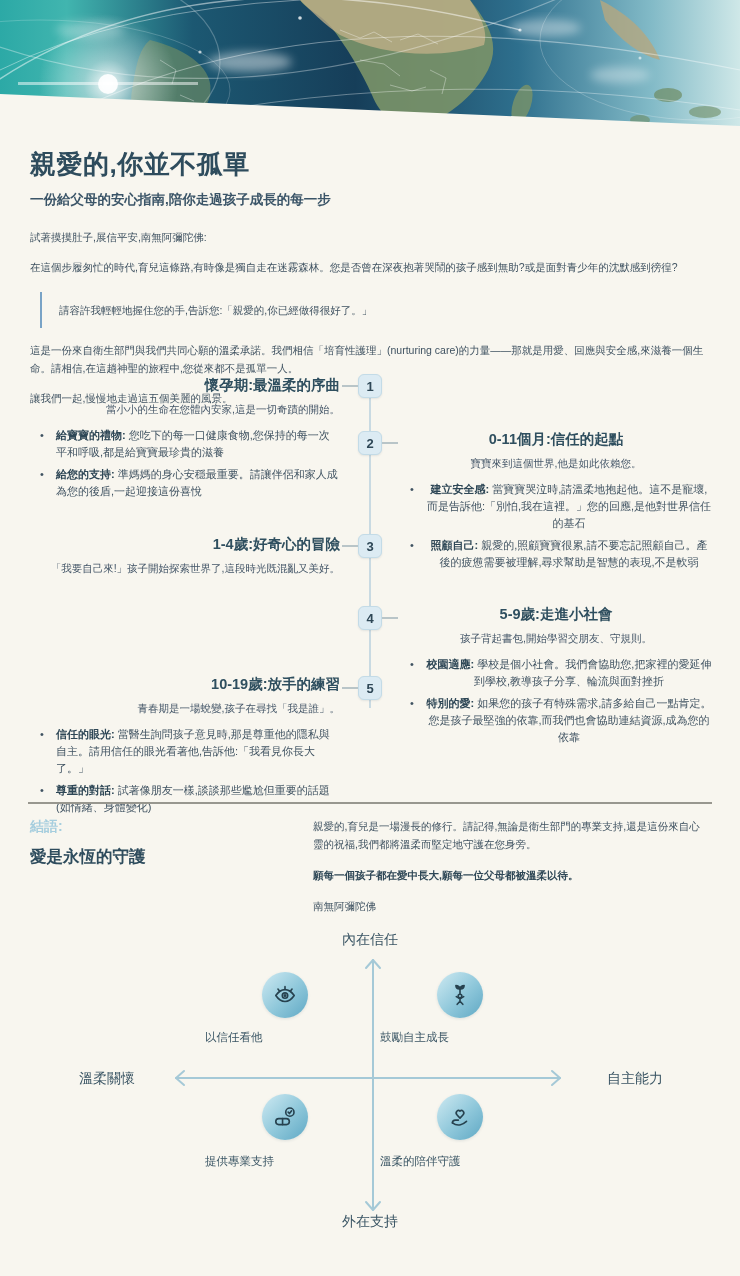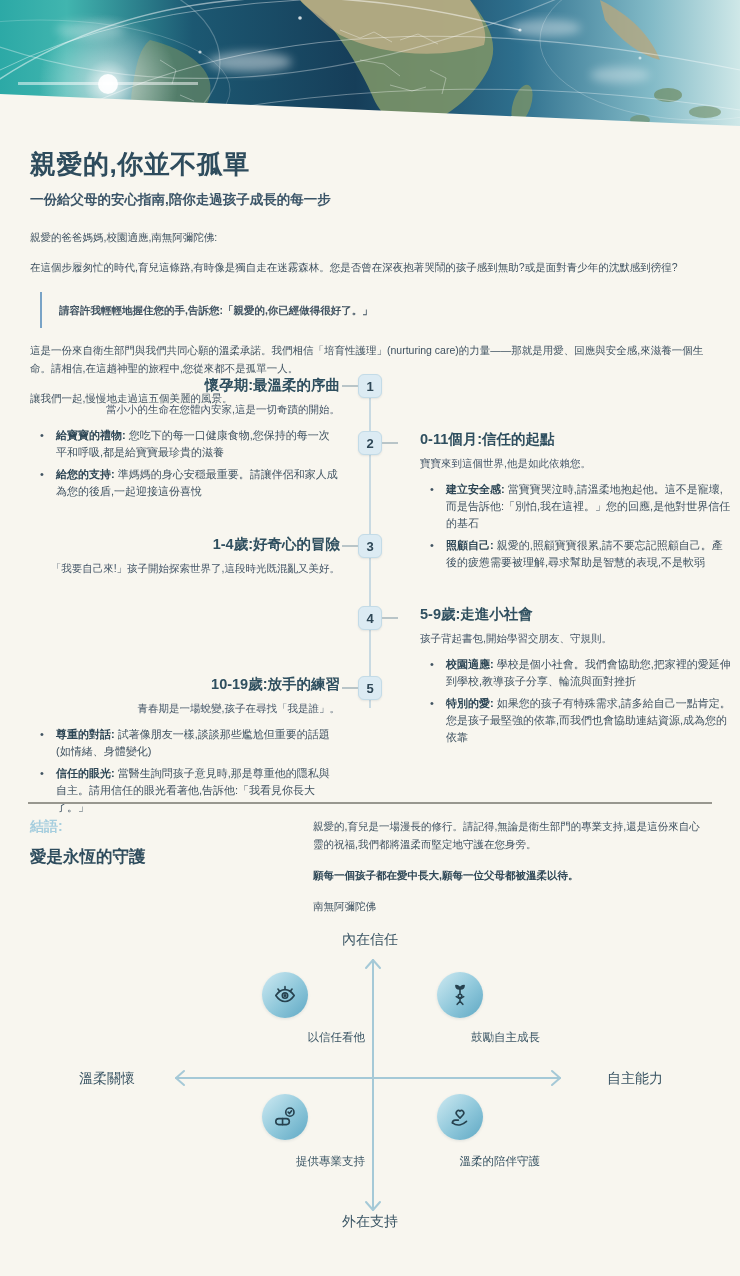--- a/index.html
+++ b/index.html
@@ -13,38 +13,38 @@
   .hero { position:absolute; top:0; left:0; width:740px; height:130px; }
   .hero svg { display:block; }
 
   
   .content-head { position:absolute; top:130px; left:30px; width:680px; }
   .page-title { margin-top:17px; font-size:26px; font-weight:bold; color:#2e4c5d; letter-spacing:.5px; }
   .subtitle { margin-top:9px; font-size:13.5px; font-weight:bold; color:#3b5568; }
   .p { font-size:10.5px; line-height:1.65; color:#3f5261; }
   .greeting { margin-top:20px; }
   .intro-p { margin-top:13px; }
-  .quote { margin-top:15px; margin-left:10px; border-left:2px solid #79a3c6; padding:10px 0 10px 17px; font-size:10.5px; line-height:1.6; color:#3f5261;font-weight:bold; }
+  .quote { margin-top:15px; margin-left:10px; border-left:2px solid #79a3c6; padding:10px 0 10px 17px; font-size:10.5px; line-height:1.6; color:#3f5261; }
   .promise { margin-top:14px; }
   .lead-in { margin-top:13px; }
 
   
   .timeline { position:absolute; top:368px; left:30px; width:680px; height:436px; }
   .tl-line { position:absolute; left:339px; top:18px; width:2px; height:322px; background:#c9dae2; }
   .badge {
     position:absolute; left:328px; width:24px; height:24px;
     background:#dcebf3; border:1px solid #c3dbe7; border-radius:6px;
     color:#2e4756; font-size:13px; font-weight:bold;
     display:flex; align-items:center; justify-content:center;
     box-shadow:0 1px 2px rgba(40,70,90,.10);
   }
   .connector { position:absolute; height:2px; width:16px; background:#b9c5c8; }
   .stage { position:absolute; width:310px; }
   .stage.left { left:0; }
-  .stage.right { left:390px; width:312px; }
+  .stage.right { left:370px; width:312px;text-align:center; }
   .stage-title { font-size:14.5px; font-weight:bold; color:#2f4f5f; }
   .stage.left .stage-title, .stage.left .stage-intro { text-align:right; }
   .stage-intro { margin-top:7px; font-size:10.5px; line-height:1.5; color:#445668; }
   .stage-bullets { margin-top:9px; list-style:none; }
   .stage-bullets li { position:relative; padding-left:26px; font-size:11px; line-height:1.55; margin-bottom:5px; }
   .stage-bullets li::before { content:"\2022"; position:absolute; left:10px; top:0; color:#3f5261; }
   .blabel { font-weight:bold; color:#2e4756; }
 
   
   .divider { position:absolute; top:802px; left:28px; width:684px; height:2px; background:#98978f; }
@@ -68,21 +68,21 @@
   .q-icon {
     position:absolute; width:46px; height:46px; border-radius:50%;
     background:linear-gradient(135deg,#cfeaf2 0%,#8ec7da 55%,#5fa8c4 100%);
     display:flex; align-items:center; justify-content:center;
     box-shadow:0 1px 3px rgba(40,70,90,.12);
   }
   .q-icon-tl { left:262px; top:52px; }
   .q-icon-tr { left:437px; top:52px; }
   .q-icon-bl { left:262px; top:174px; }
   .q-icon-br { left:437px; top:174px; }
-  .q-label { position:absolute; width:160px; text-align:right; font-size:11.5px; color:#3a5564; }
+  .q-label { position:absolute; width:160px; text-align:left; font-size:11.5px; color:#3a5564; }
   .q-label-tl { left:205px; top:110px; }
   .q-label-tr { left:380px; top:110px; }
   .q-label-bl { left:205px; top:234px; }
   .q-label-br { left:380px; top:234px; }
 </style>
 </head>
 <body>
 
 <div class="hero">
   <svg width="740" height="130" viewBox="0 0 740 130" preserveAspectRatio="none">
@@ -149,21 +149,21 @@
     <circle cx="108" cy="84" r="10" fill="#ffffff" opacity="0.9"></circle>
     <rect x="18" y="82" width="180" height="3" fill="#ffffff" opacity="0.5"></rect>
 
     <polygon points="0,94 740,126 740,130 0,130" fill="#f8f6ef"></polygon>
   </svg>
 </div>
 
 <div class="content-head">
   <h1 class="page-title">親愛的,你並不孤單</h1>
   <div class="subtitle">一份給父母的安心指南,陪你走過孩子成長的每一步</div>
-  <p class="p greeting">親愛的爸爸媽媽,校園適應,南無阿彌陀佛:</p>
+  <p class="p greeting">試著摸摸肚子,展信平安,南無阿彌陀佛:</p>
   <p class="p intro-p">在這個步履匆忙的時代,育兒這條路,有時像是獨自走在迷霧森林。您是否曾在深夜抱著哭鬧的孩子感到無助?或是面對青少年的沈默感到徬徨?</p>
   <div class="quote">請容許我輕輕地握住您的手,告訴您:「親愛的,你已經做得很好了。」</div>
   <p class="p promise">這是一份來自衛生部門與我們共同心願的溫柔承諾。我們相信「培育性護理」(nurturing care)的力量——那就是用愛、回應與安全感,來滋養一個生命。請相信,在這趟神聖的旅程中,您從來都不是孤單一人。</p>
   <p class="p lead-in">讓我們一起,慢慢地走過這五個美麗的風景。</p>
 </div>
 
 <div class="timeline">
   <div class="tl-line"></div>
 
   <div class="badge" style="top:6px">1</div>
@@ -207,22 +207,22 @@
     <ul class="stage-bullets">
       <li><b class="blabel">校園適應:</b> <span>學校是個小社會。我們會協助您,把家裡的愛延伸到學校,教導孩子分享、輪流與面對挫折</span></li>
       <li><b class="blabel">特別的愛:</b> <span>如果您的孩子有特殊需求,請多給自己一點肯定。您是孩子最堅強的依靠,而我們也會協助連結資源,成為您的依靠</span></li>
     </ul>
   </section>
 
   <section class="stage left" style="top:307px">
     <h3 class="stage-title">10-19歲:放手的練習</h3>
     <p class="stage-intro">青春期是一場蛻變,孩子在尋找「我是誰」。</p>
     <ul class="stage-bullets">
+      <li><b class="blabel">信任的眼光:</b> <span>當醫生詢問孩子意見時,那是尊重他的隱私與自主。請用信任的眼光看著他,告訴他:「我看見你長大了。」</span></li>
       <li><b class="blabel">尊重的對話:</b> <span>試著像朋友一樣,談談那些尷尬但重要的話題(如情緒、身體變化)</span></li>
-      <li><b class="blabel">信任的眼光:</b> <span>當醫生詢問孩子意見時,那是尊重他的隱私與自主。請用信任的眼光看著他,告訴他:「我看見你長大了。」</span></li>
     </ul>
   </section>
 </div>
 
 <div class="divider"></div>
 
 <div class="conclusion">
   <div class="c-left">
     <div class="c-kicker">結語:</div>
     <div class="c-title">愛是永恆的守護</div>

